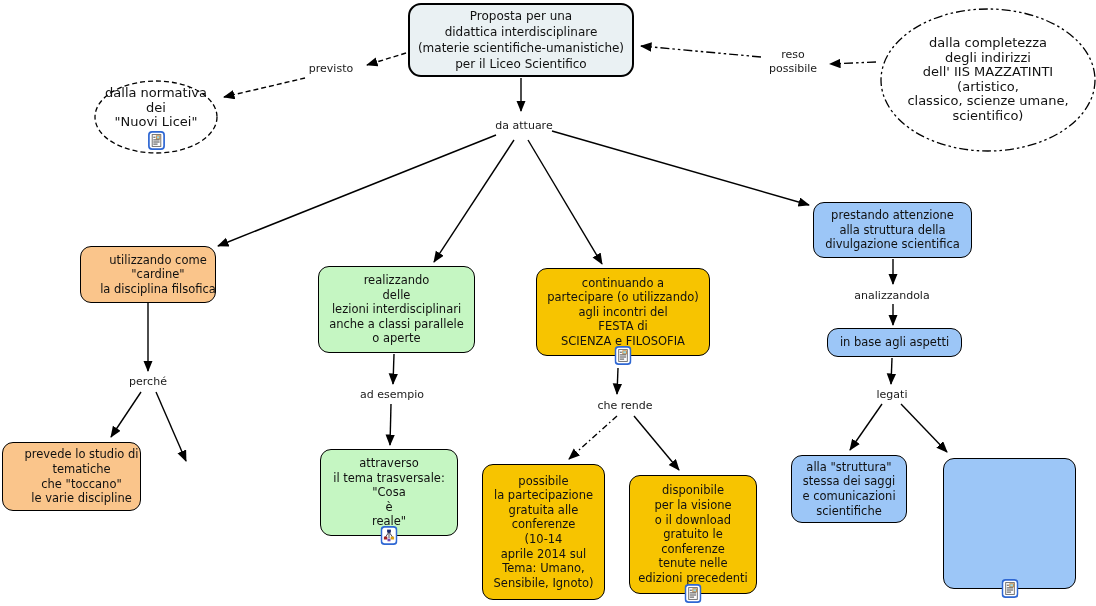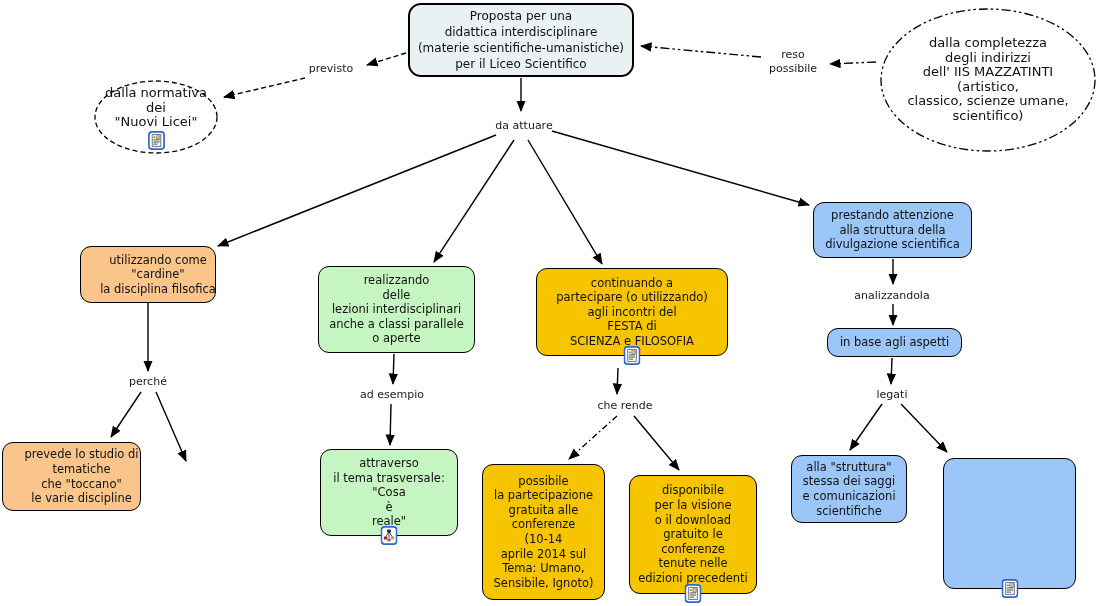--- a/index.html
+++ b/index.html
@@ -128,21 +128,21 @@
       <line x1="8.5" y1="6" x2="5" y2="11" stroke="#334" stroke-width="0.9"></line>
       <line x1="8.5" y1="6" x2="12" y2="11" stroke="#334" stroke-width="0.9"></line>
       <line x1="8.5" y1="6" x2="8.5" y2="12" stroke="#334" stroke-width="0.9"></line>
       <rect x="6.6" y="3.6" width="3.8" height="3" fill="#1b2a6b"></rect>
       <rect x="3.4" y="10.6" width="3.4" height="2.9" fill="#a02020"></rect>
       <rect x="10.2" y="10.6" width="3.4" height="2.9" fill="#d8a012"></rect>
       <rect x="7" y="12.6" width="3" height="2.7" fill="#7a4ab0"></rect>
     </svg>
   </div>
 
-  <div class="node yellow" style="left:536px;top:268px;width:192px;height:88px">
+  <div class="node yellow" style="left:536px;top:268px;width:174px;height:88px">
     <span>continuando a
 partecipare (o utilizzando)
 agli incontri del
 FESTA di
 SCIENZA e FILOSOFIA</span>
     <svg class="nodeicon" viewBox="0 0 17 19">
       <rect x="0.9" y="0.9" width="15.2" height="17.2" rx="3.2" fill="#fff" stroke="#2E67D3" stroke-width="1.7"></rect>
       <rect x="4.2" y="3.6" width="8.6" height="11.8" fill="#fff" stroke="#666" stroke-width="0.9"></rect>
       <rect x="8.3" y="4.8" width="3.6" height="3.1" fill="#9adbe8" stroke="#c77b2a" stroke-width="0.8"></rect>
       <line x1="5.3" y1="6.2" x2="7.4" y2="6.2" stroke="#333" stroke-width="0.9"></line>

